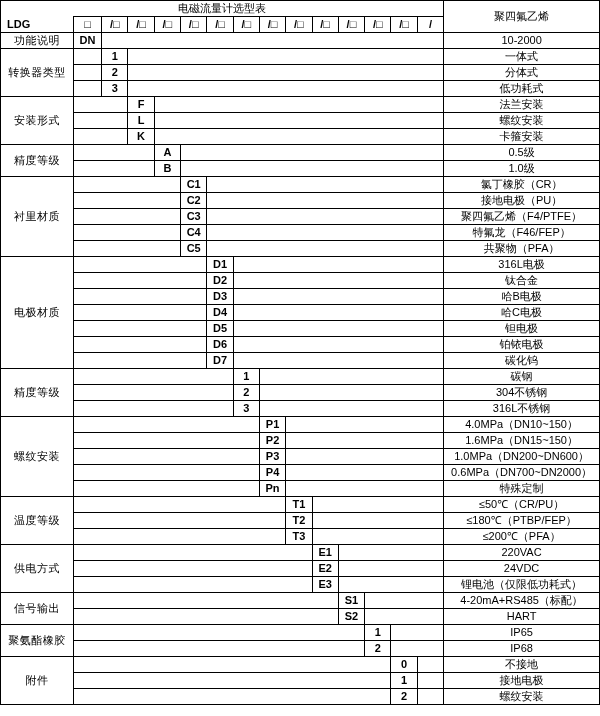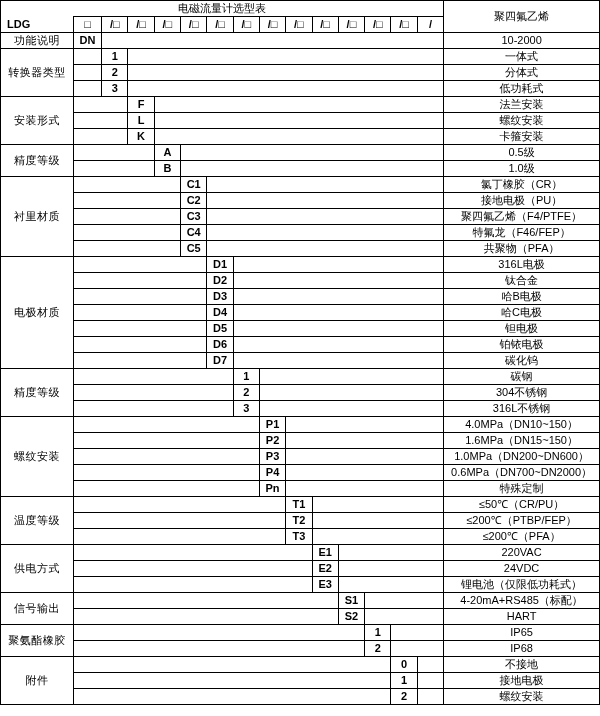--- a/index.html
+++ b/index.html
@@ -286,21 +286,21 @@
           <td class="rowlabel" rowspan="3">温度等级</td>
           <td class="blank" colspan="8"></td>
           <td class="code">T1</td>
           <td class="blank" colspan="5"></td>
           <td class="desc">≤50℃（CR/PU）</td>
         </tr>
         <tr>
           <td class="blank" colspan="8"></td>
           <td class="code">T2</td>
           <td class="blank" colspan="5"></td>
-          <td class="desc">≤200℃（PTBP/FEP）</td>
+          <td class="desc">≤180℃（PTBP/FEP）</td>
         </tr>
         <tr>
           <td class="blank" colspan="8"></td>
           <td class="code">T3</td>
           <td class="blank" colspan="5"></td>
           <td class="desc">≤200℃（PFA）</td>
         </tr>
         <tr>
           <td class="rowlabel" rowspan="3">供电方式</td>
           <td class="blank" colspan="9"></td>

